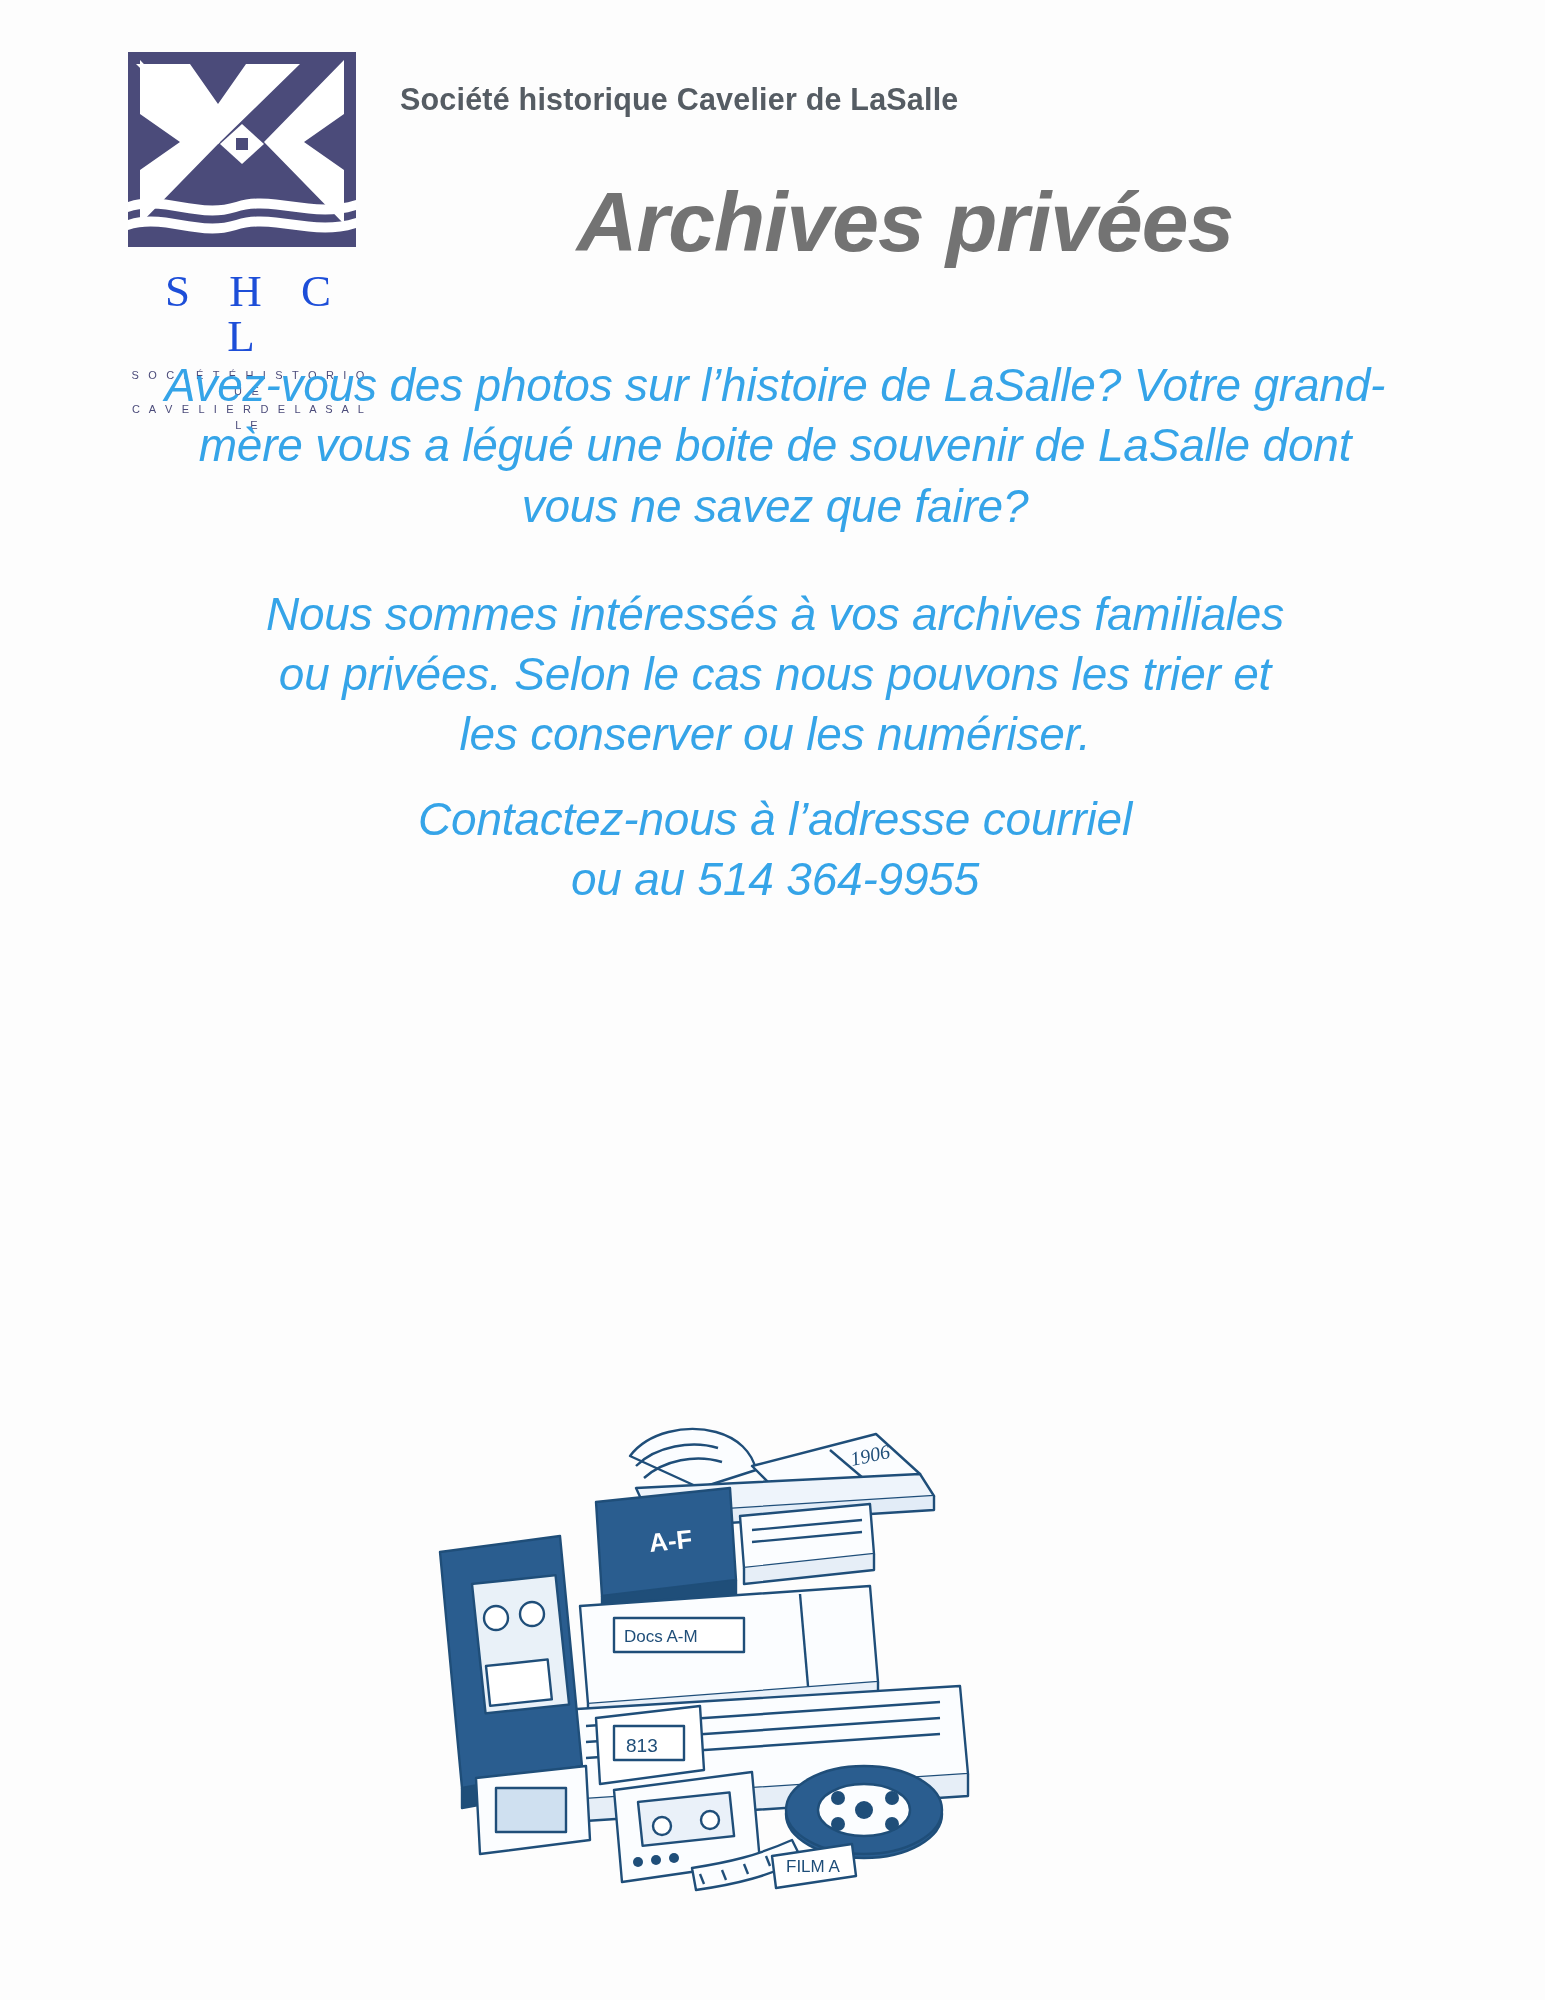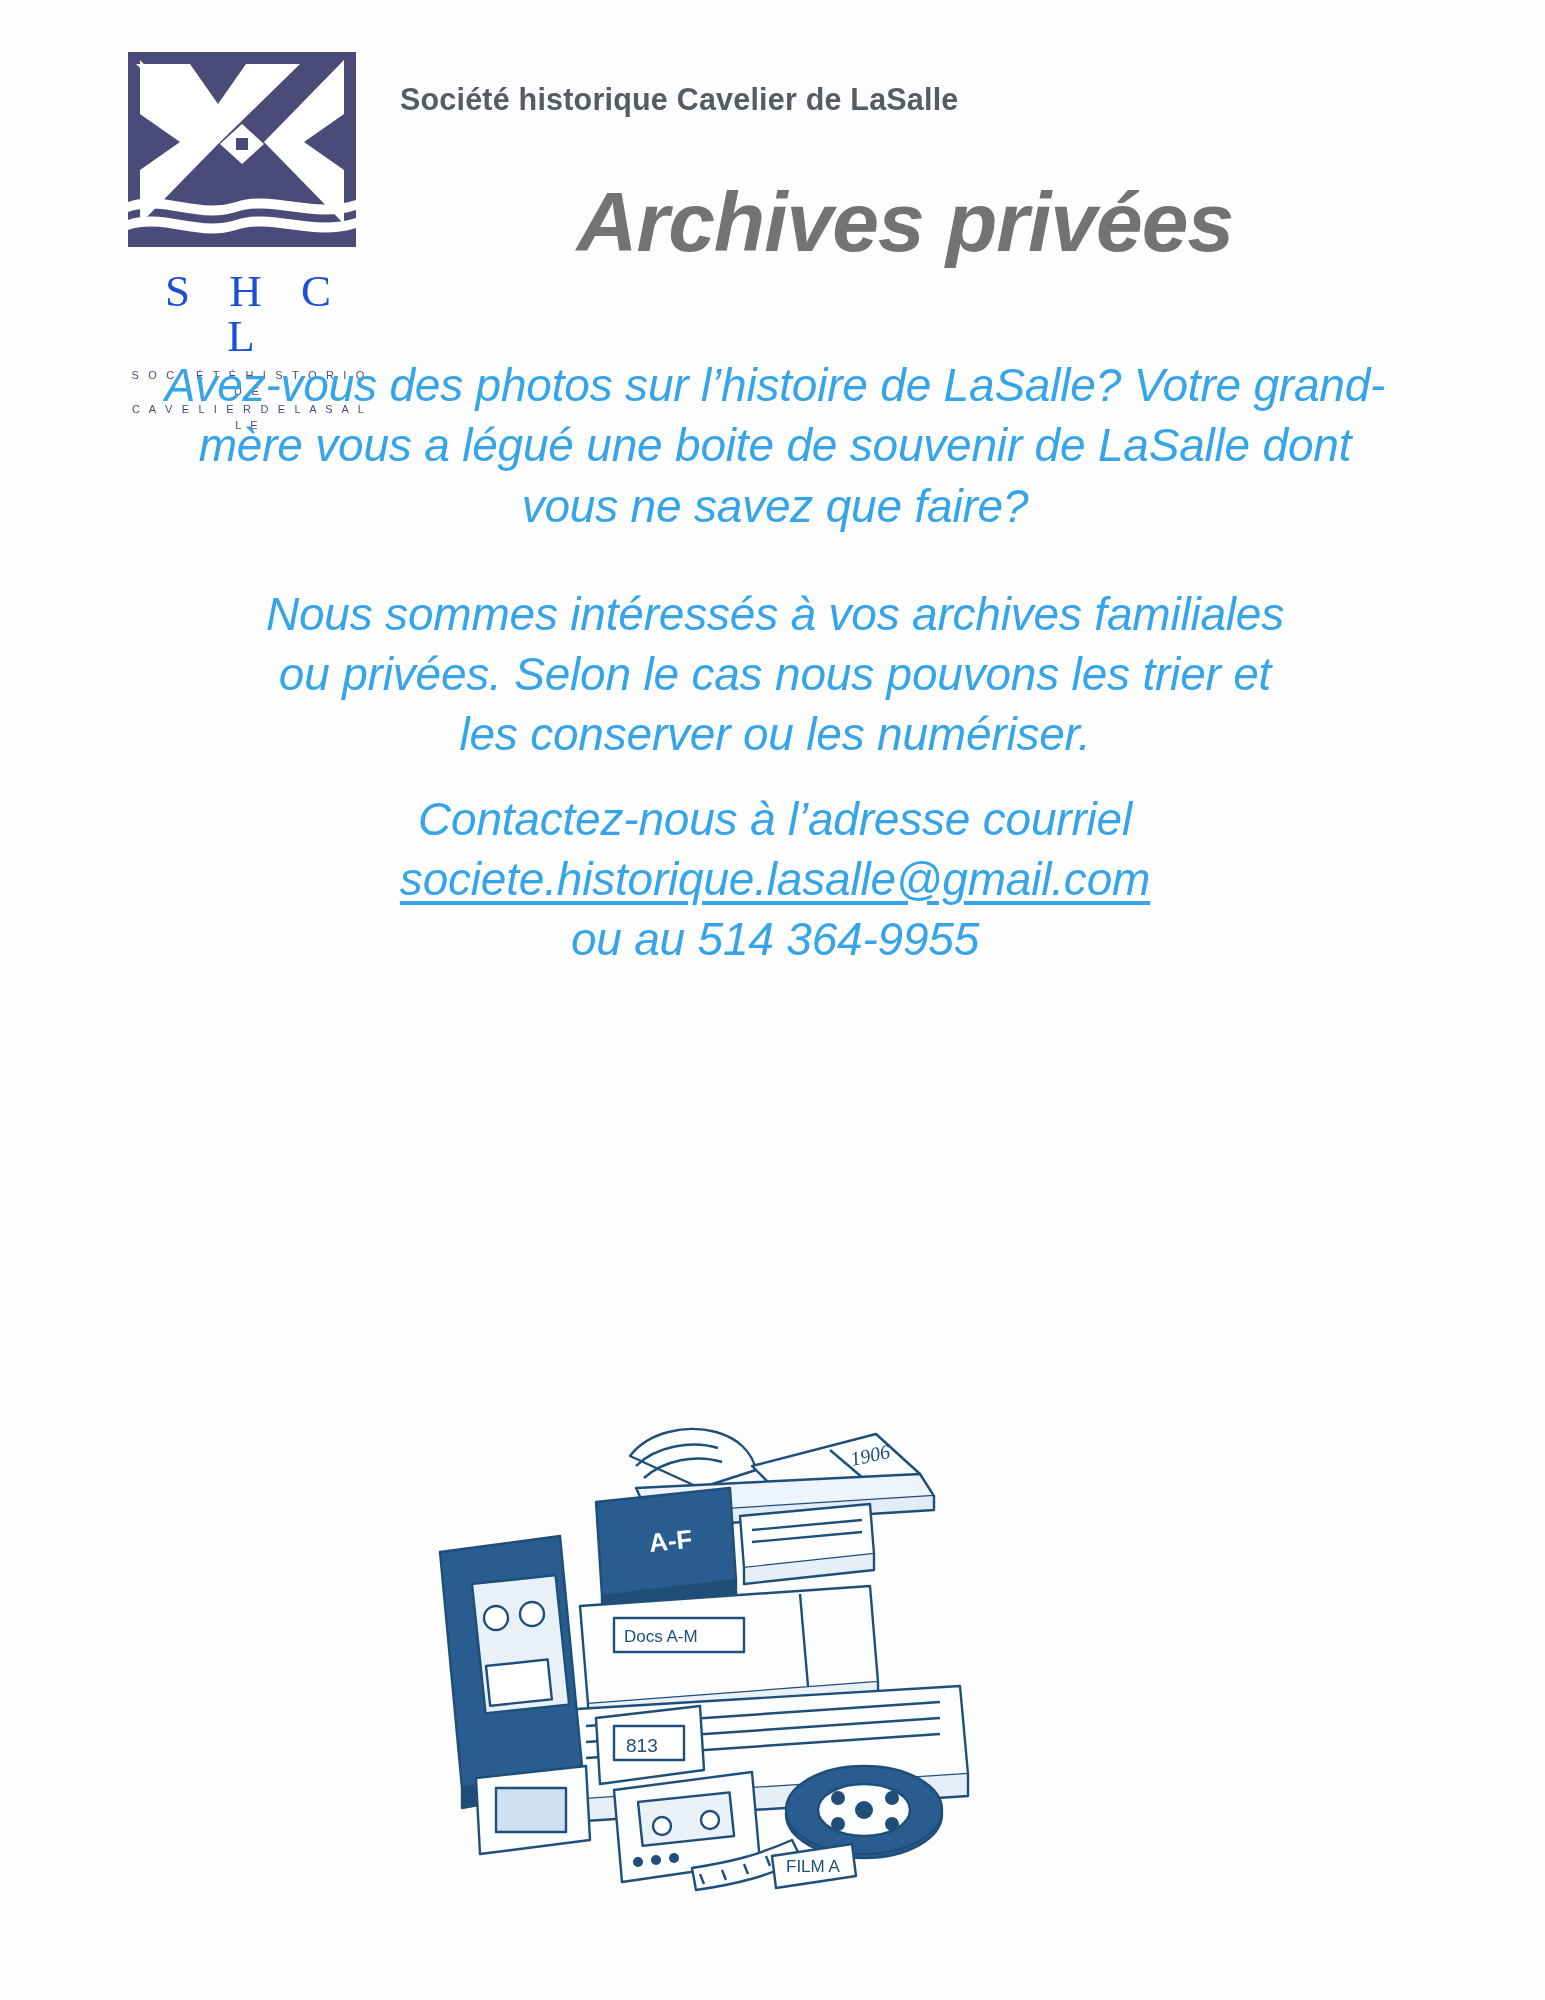--- a/index.html
+++ b/index.html
@@ -154,21 +154,20 @@
   </div>
 
   <div class="org-name">Société historique Cavelier de LaSalle</div>
   <h1 class="main-title">Archives privées</h1>
 
   <div class="body-copy">
     <p class="para p1">Avez-vous des photos sur l’histoire de LaSalle? Votre grand-mère vous a légué une boite de souvenir de LaSalle dont vous ne savez que faire?</p>
     <p class="para p2">Nous sommes intéressés à vos archives familiales ou privées. Selon le cas nous pouvons les trier et les conserver ou les numériser.</p>
     <p class="para p3">
       <span>Contactez-nous à l’adresse courriel</span><br>
-      <span class="email-line">societe.historique.lasalle@gmail.com</span>
       <span>ou au 514 364-9955</span>
     </p>
   </div>
 
   <div class="illustration">
     <svg width="700" height="540" viewBox="0 0 700 540" aria-hidden="true">
       <g fill="none" stroke="#1f4e79" stroke-width="2.4" stroke-linejoin="round">
 
         <path d="M230 86 C248 62 286 54 316 62 C338 68 352 82 356 100 L300 118 Z" fill="#fbfdff"></path>
         <path d="M236 96 C256 76 292 70 318 78"></path>

